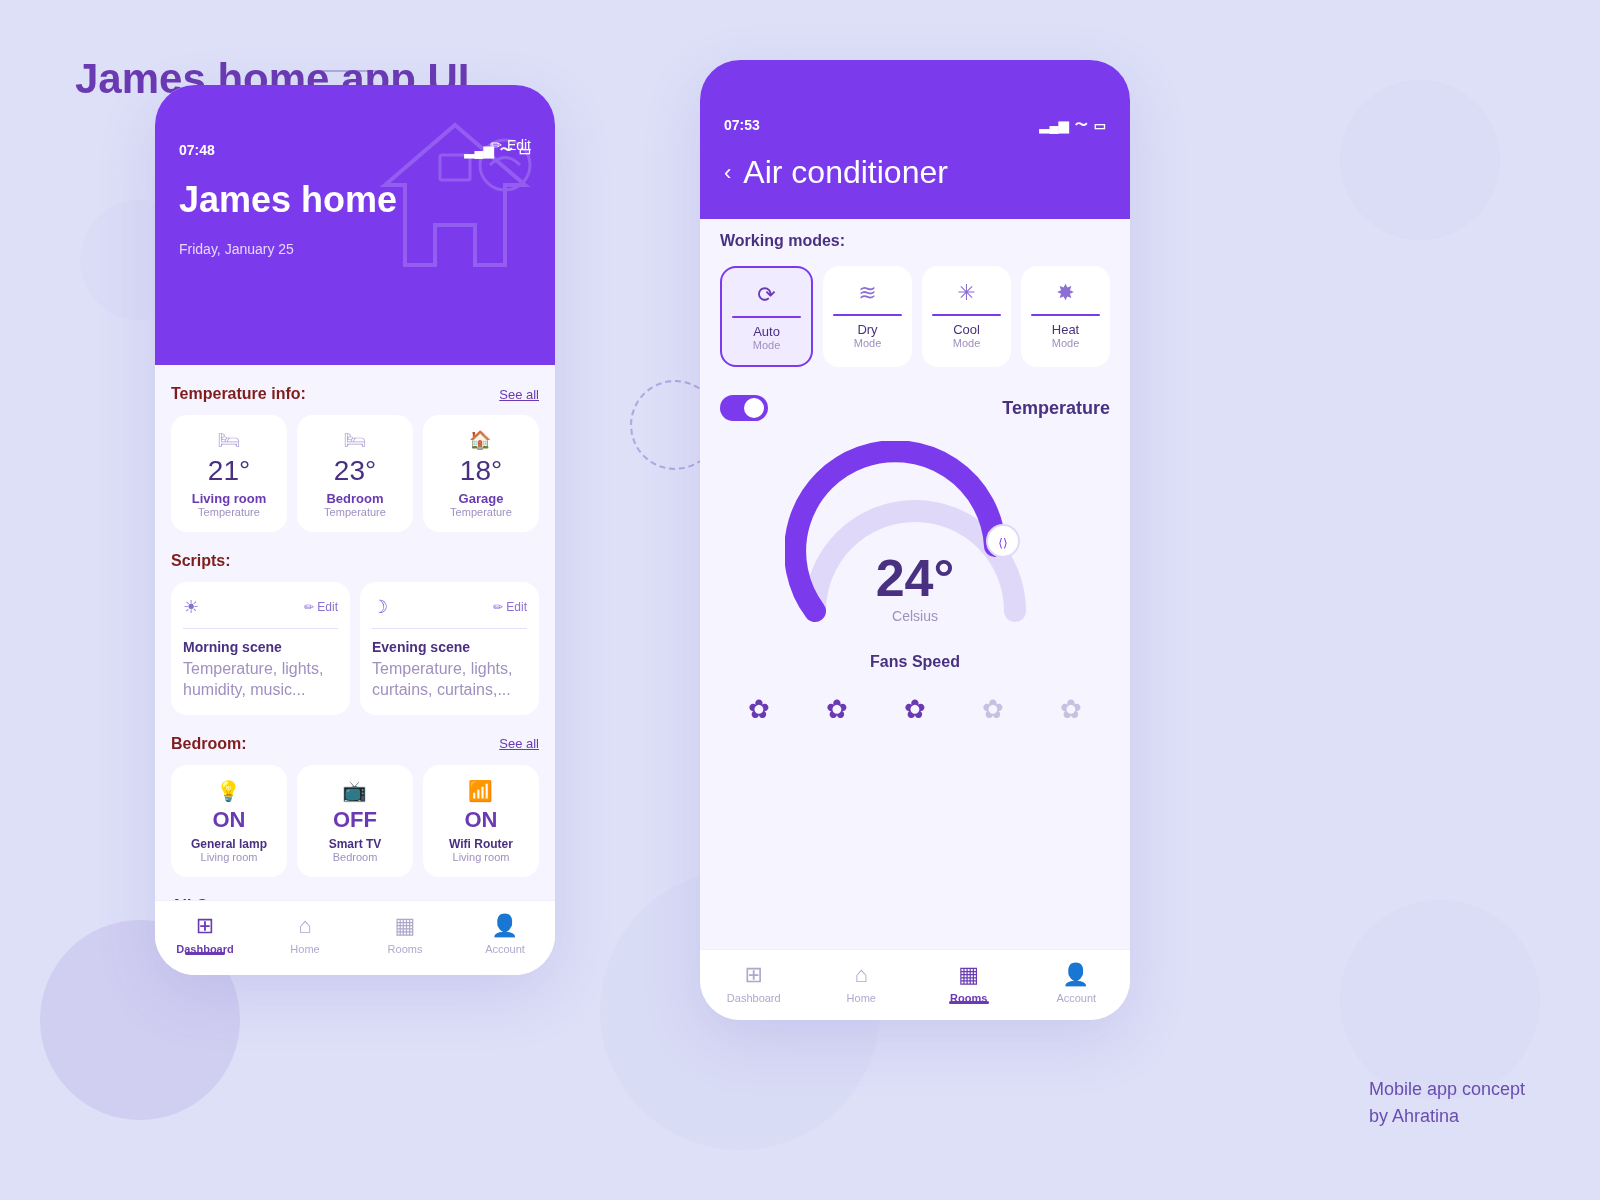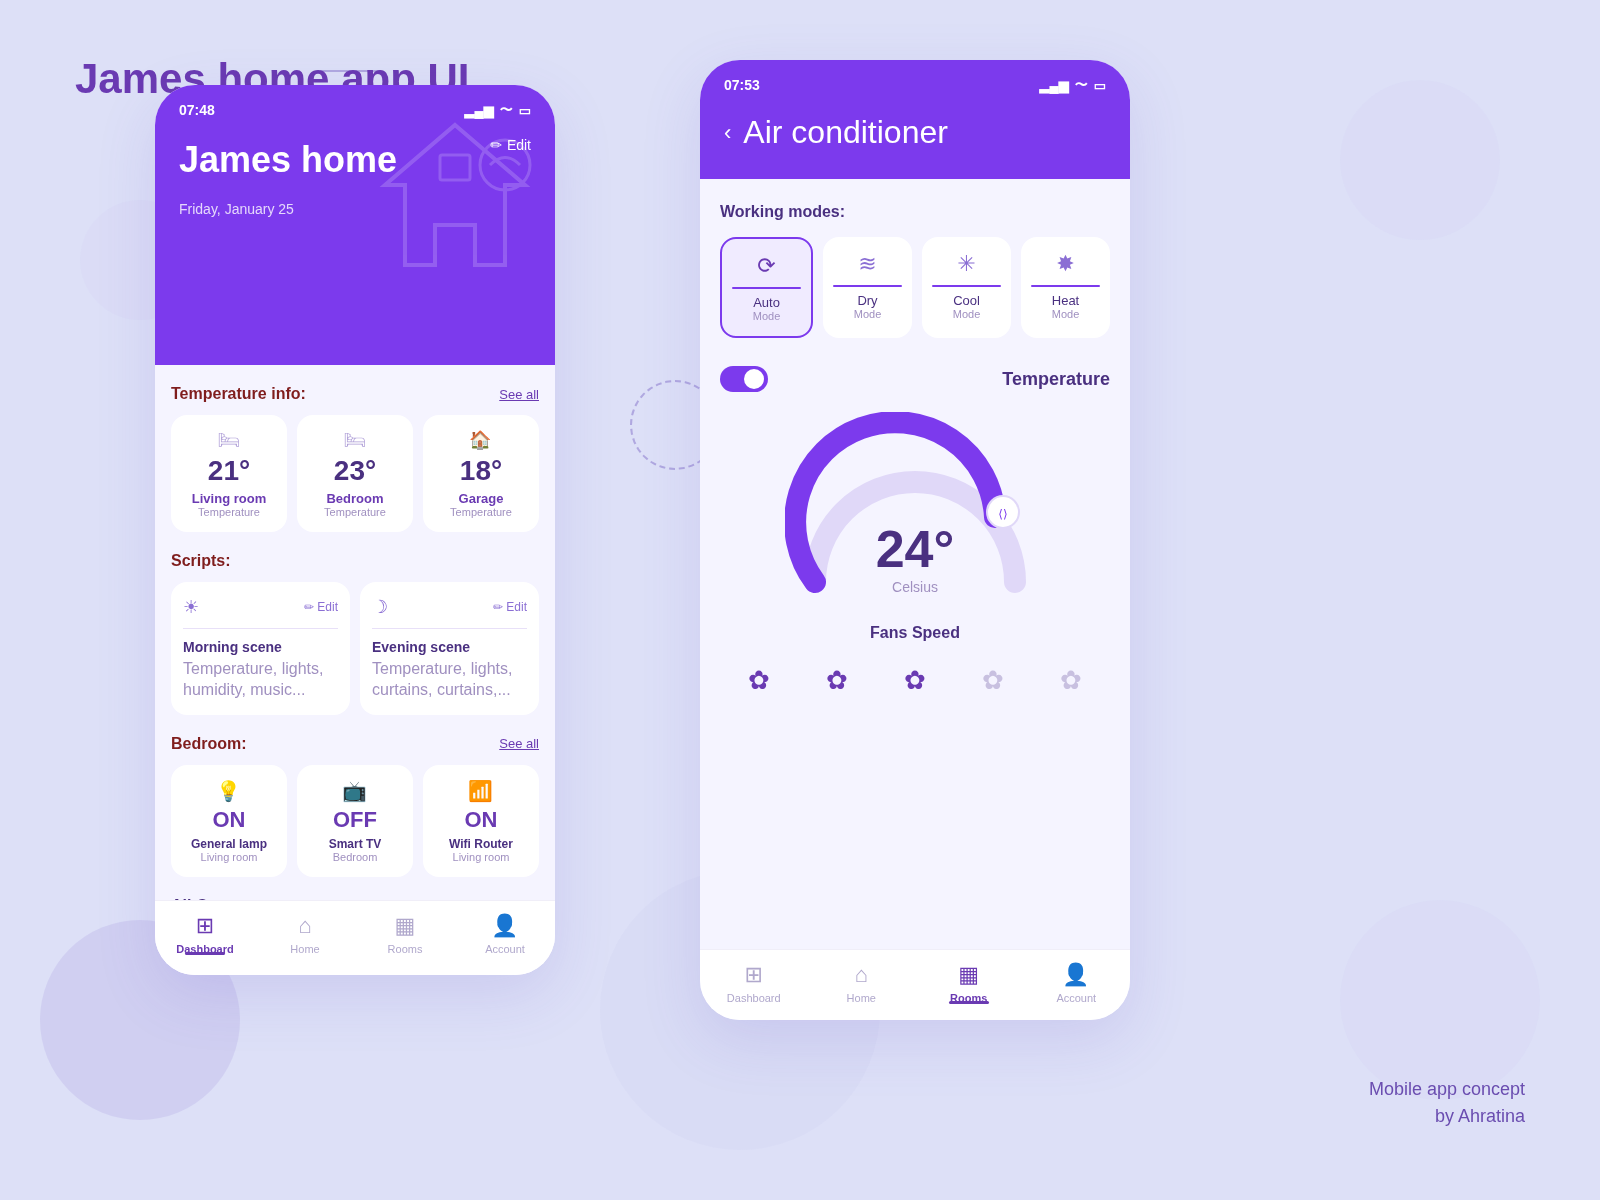--- a/index.html
+++ b/index.html
@@ -28,21 +28,21 @@
       font-size: 42px;
       font-weight: 700;
       color: #6a3ab2;
     }
 
     
     .credit {
       position: absolute;
       bottom: 70px;
       right: 75px;
-      text-align: right;
+      text-align: left;
       color: #6a4db0;
       font-size: 18px;
       line-height: 1.5;
     }
 
     
     .phone1 {
       position: absolute;
       top: 85px;
       left: 155px;
@@ -63,20 +63,21 @@
     }
 
     .status-bar {
       display: flex;
       justify-content: space-between;
       align-items: center;
       color: white;
       font-size: 14px;
       font-weight: 600;
       margin-bottom: 20px;
+      margin-top: 40px;
     }
 
     .status-icons {
       display: flex;
       align-items: center;
       gap: 6px;
       font-size: 13px;
     }
 
     .home-title {
@@ -156,21 +157,21 @@
     }
 
     .temp-icon {
       font-size: 18px;
       color: #b0a0d8;
       margin-bottom: 4px;
     }
 
     .temp-value {
       font-size: 28px;
-      font-weight: 700;
+      font-weight: 400;
       color: #4a3080;
     }
 
     .temp-room {
       font-size: 13px;
       font-weight: 700;
       color: #6a3ab2;
       margin-top: 4px;
     }
 
@@ -358,21 +359,21 @@
       cursor: pointer;
     }
 
     .phone2-title {
       color: white;
       font-size: 32px;
       font-weight: 400;
     }
 
     .phone2-body {
-      padding: 24px 20px;
+      padding: 13px 20px;
       height: calc(100% - 120px);
       overflow-y: auto;
     }
 
     .working-modes-title {
       font-size: 16px;
       font-weight: 700;
       color: #4a3080;
       margin-bottom: 16px;
     }

